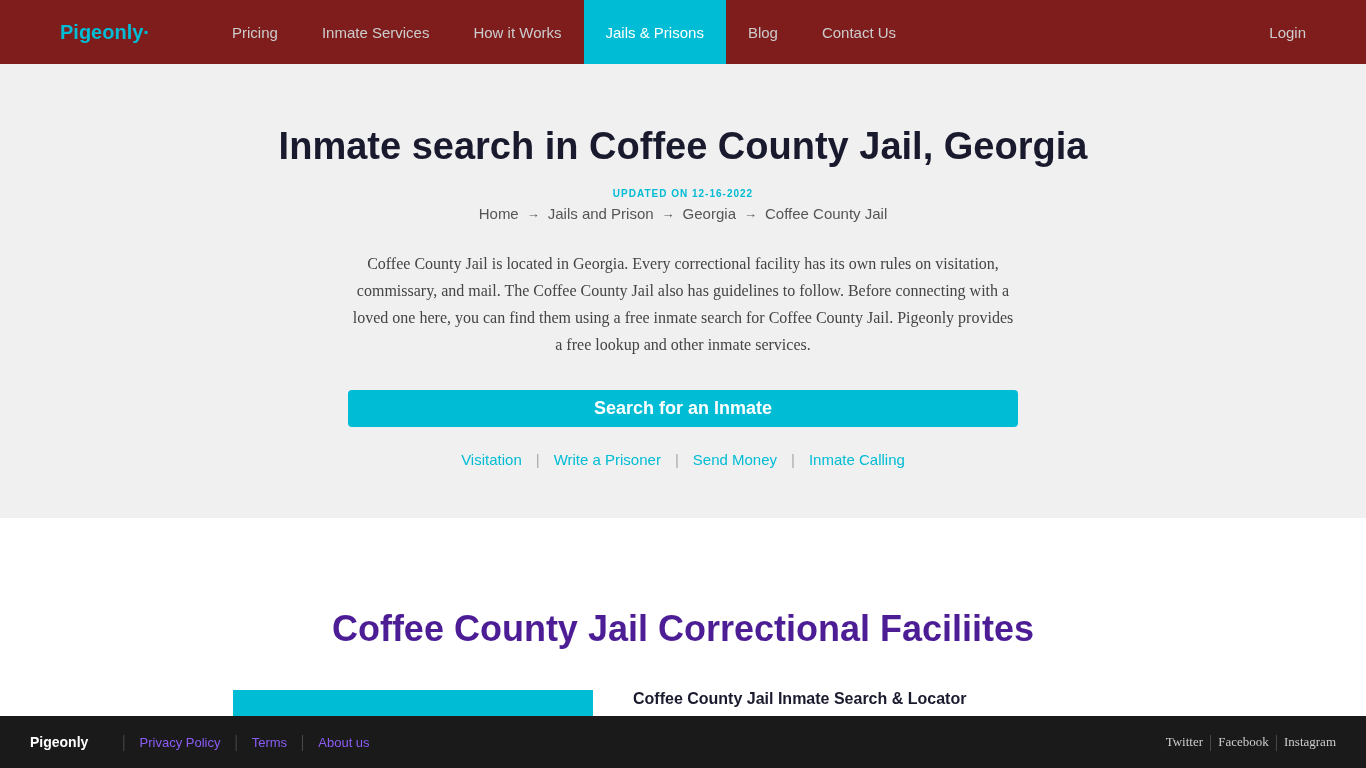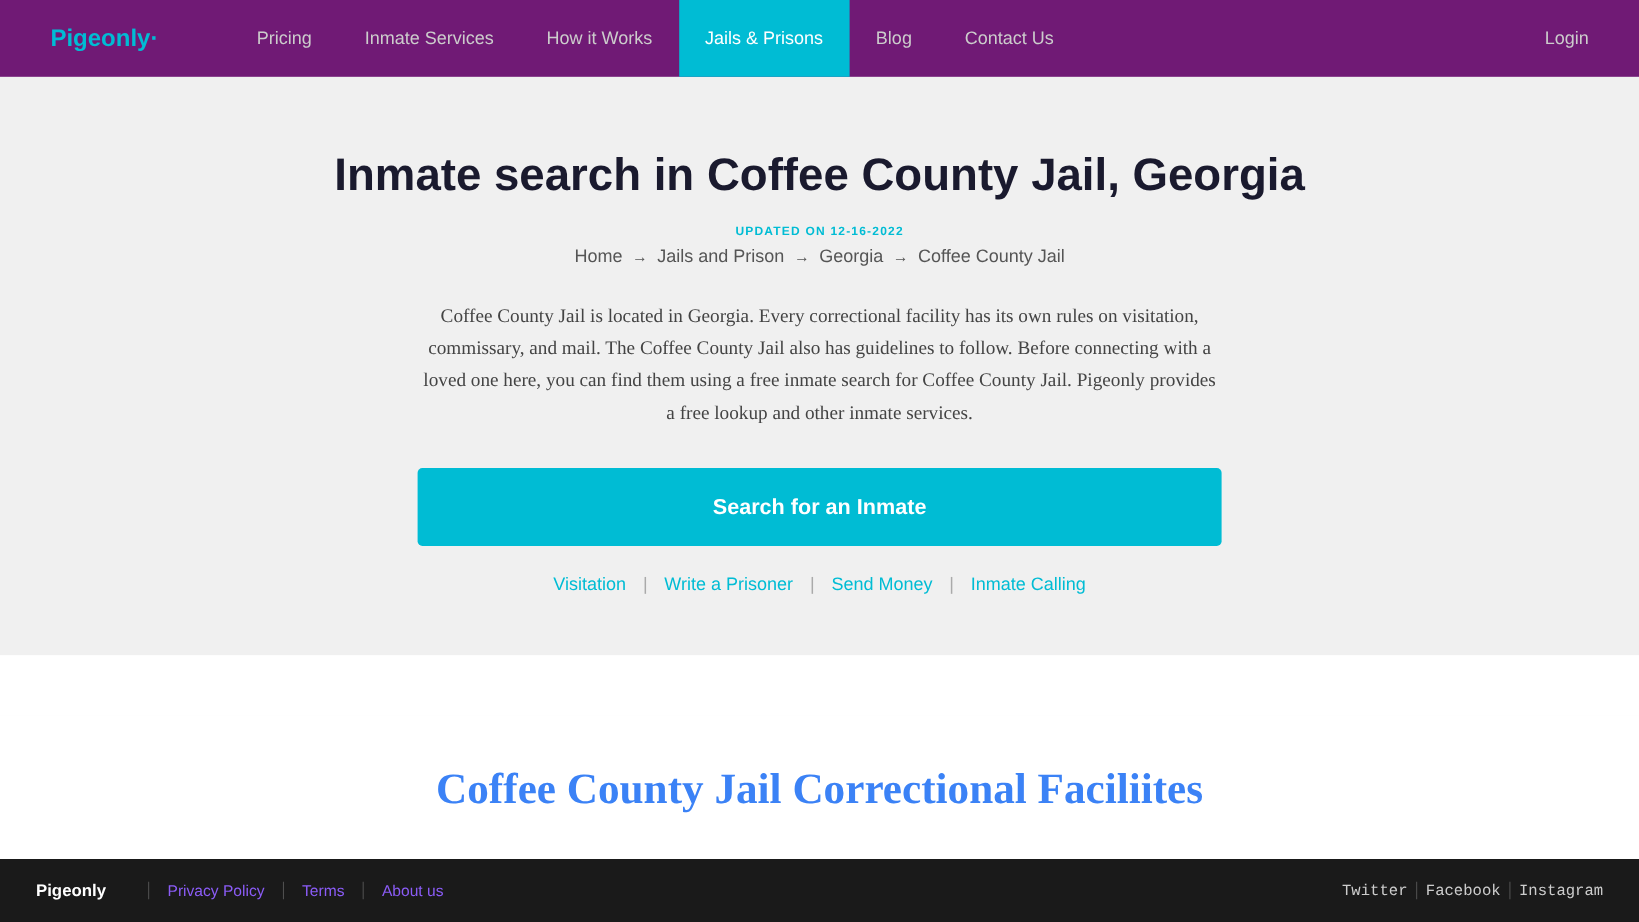--- a/index.html
+++ b/index.html
@@ -1,23 +1,23 @@
 <!DOCTYPE html>
 <html><head>
   <meta charset="utf-8">
   <style>
     * { margin: 0; padding: 0; box-sizing: border-box; }
     body { font-family: Georgia, 'Times New Roman', serif; background: #f5f5f5; color: #333; min-width: 1366px; }
 
     
     nav {
-      background: #701a75;
-      display: flex;
-      align-items: center;
-      padding: 0 42px;
+      background: #7f1d1d;
+      display: flex;
+      align-items: center;
+      padding: 0 60px;
       height: 64px;
       position: relative;
     }
     .nav-logo {
       color: #fff;
       font-family: Arial, sans-serif;
       font-size: 20px;
       font-weight: bold;
       margin-right: 60px;
       white-space: nowrap;
@@ -98,21 +98,21 @@
     }
     .search-btn {
       display: block;
       width: 670px;
       margin: 0 auto 24px;
       background: #00bcd4;
       color: #fff;
       font-family: Arial, sans-serif;
       font-size: 18px;
       font-weight: 700;
-      padding: 22px;
+      padding: 8px;
       border: none;
       border-radius: 4px;
       cursor: pointer;
       text-align: center;
     }
     .service-links {
       display: flex;
       justify-content: center;
       align-items: center;
       gap: 14px;
@@ -133,24 +133,24 @@
       height: 50px;
     }
 
     
     .facilities {
       background: #fff;
       padding: 40px 40px 20px;
       text-align: center;
     }
     .facilities-title {
-      font-family: Liberation Serif, serif;
+      font-family: Liberation Sans, sans-serif;
       font-size: 36px;
       font-weight: 900;
-      color: #3b82f6;
+      color: #4c1d95;
       margin-bottom: 40px;
     }
     .facility-card {
       display: flex;
       max-width: 900px;
       margin: 0 auto;
       align-items: flex-start;
     }
     .facility-image-placeholder {
       width: 360px;
@@ -196,21 +196,21 @@
       text-decoration: none;
     }
     .footer-right {
       margin-left: auto;
       display: flex;
       align-items: center;
       gap: 0;
     }
     .footer-social {
       color: #ccc;
-      font-family: Liberation Mono, monospace;
+      font-family: Liberation Serif, serif;
       font-size: 13px;
       cursor: pointer;
     }
     .footer-social-sep { color: #555; margin: 0 6px; }
   </style>
 </head>
 <body>
 
 <nav>
   <div class="nav-logo">

